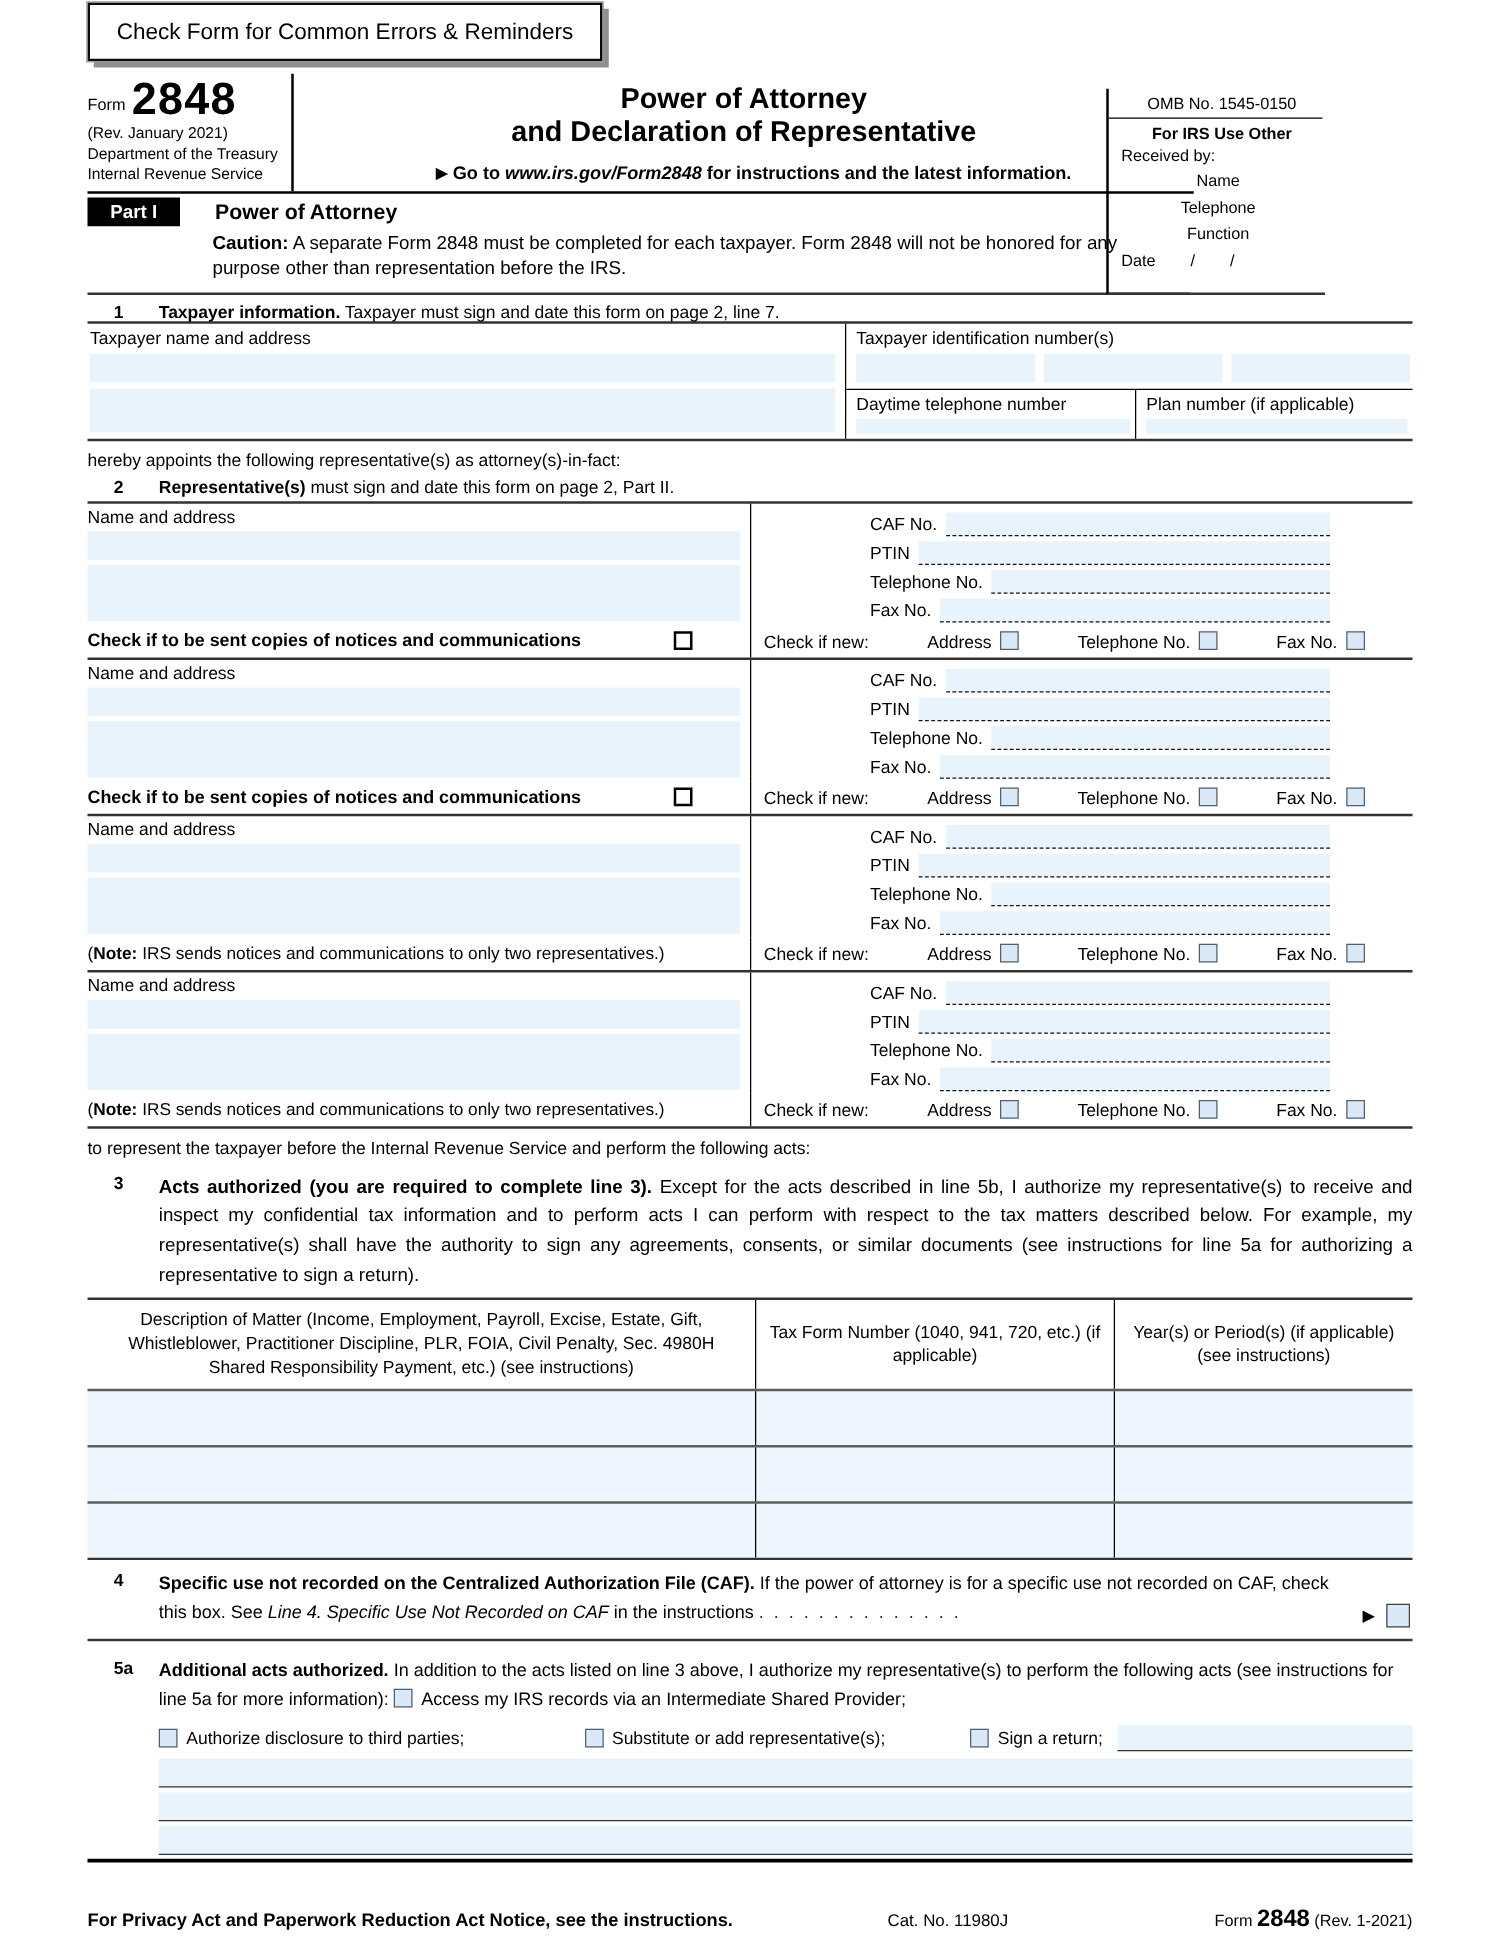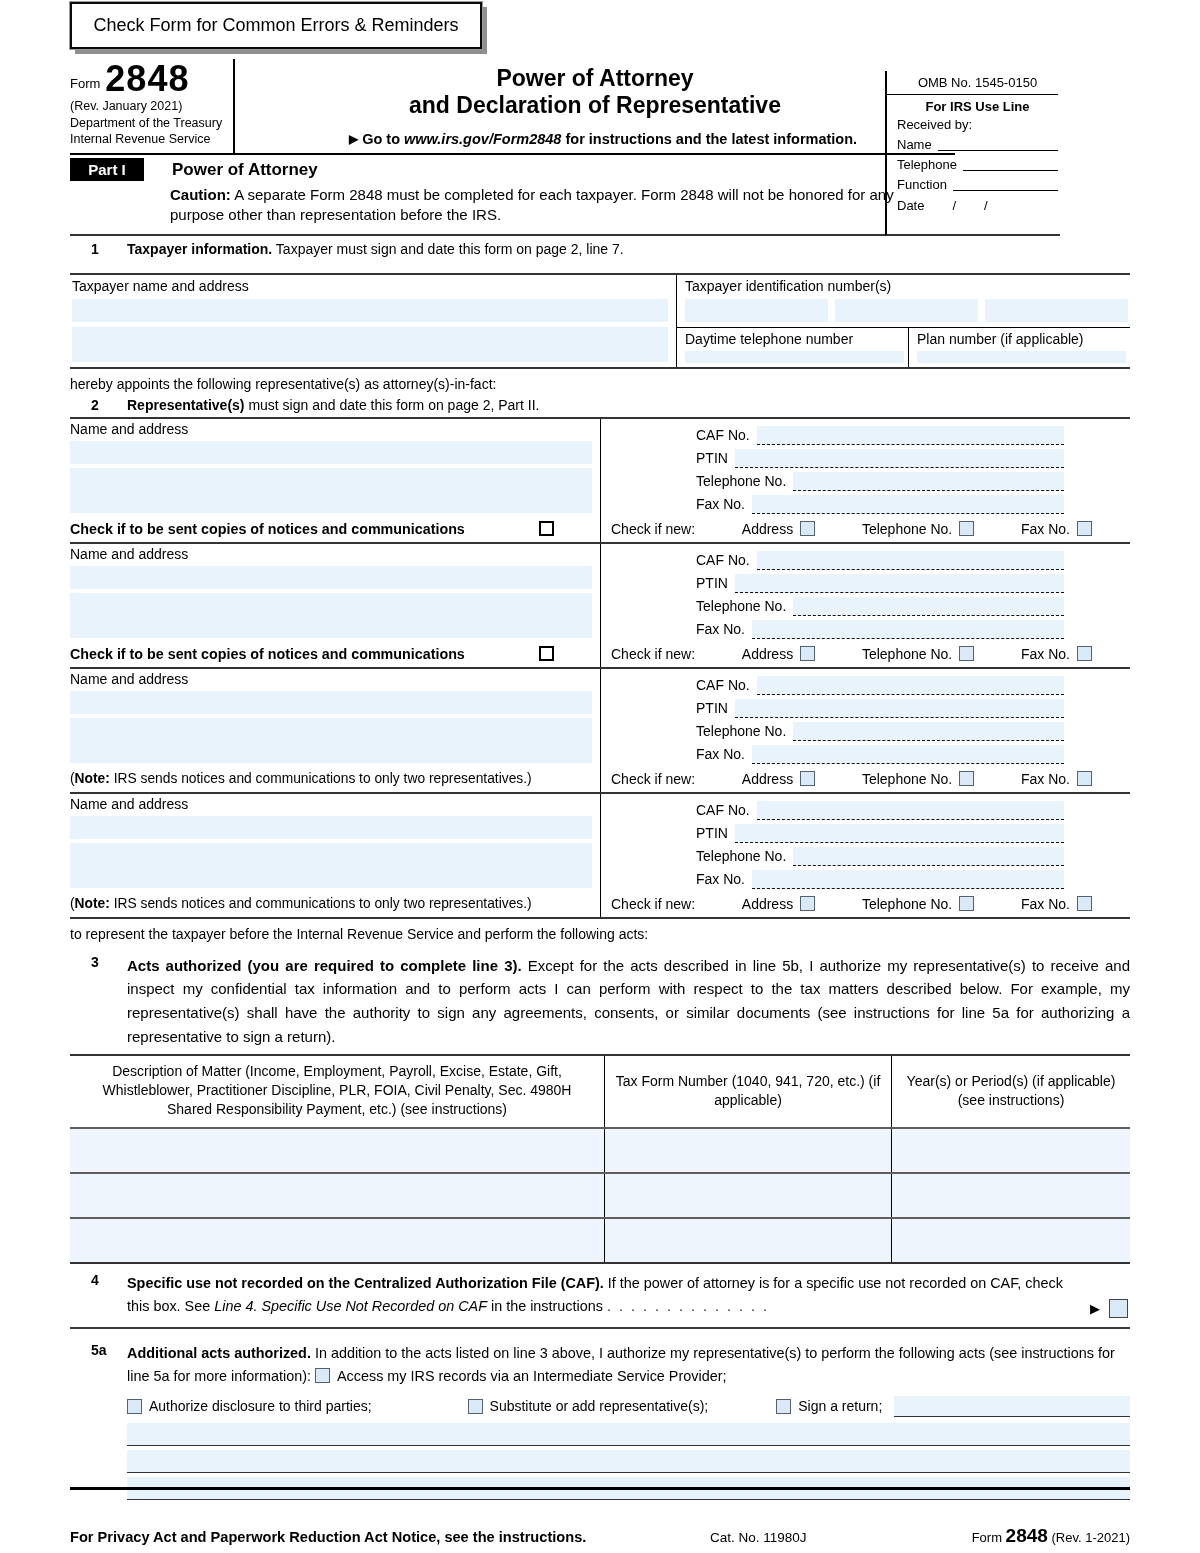--- a/index.html
+++ b/index.html
@@ -31,39 +31,39 @@
   .h-center { flex:1; text-align:center; padding-top:6px; }
   .h-title { font-size:23px; font-weight:bold; line-height:1.18; }
   .h-goto { font-size:14.5px; font-weight:bold; margin-top:12px;padding-left:16px; }
   .h-goto i { font-style:italic; }
   .h-goto .arr { font-size:12px; vertical-align:1px; }
 
   .irs-box { position:absolute; left:885px; top:71px; width:175px; height:165px;
     border-left:2px solid #000; border-bottom:2px solid #333; font-size:13px; padding:4px 2px 0 10px; }
   .irs-omb { text-align:center; padding-bottom:4px; border-bottom:1.5px solid #000; margin:0 0 0 -10px; padding-left:10px; }
   .irs-use { font-weight:bold; text-align:center; margin:4px 0 3px -10px; padding-left:10px; }
-  .irs-row { display:flex; align-items:flex-start; margin-top:5px; }
+  .irs-row { display:flex; align-items:center; margin-top:5px;flex-direction:column; }
   .irs-row .lbl { padding-right:6px; white-space:nowrap; }
   .irs-row .ul { flex:1; border-bottom:1px solid #000; height:14px; }
   .irs-date { display:flex; gap:28px; margin-top:6px; }
 
   
   .part1 { width:882px; border-bottom:2px solid #333; padding-bottom:8px; }
   .p1-bar { display:flex; align-items:center; margin-top:3px; }
   .p1-badge { background:#000; color:#fff; font-weight:bold; font-size:15px; width:74px; height:23px;
     display:flex; align-items:center; justify-content:center; }
   .p1-title { font-weight:bold; font-size:17px; padding-left:28px; }
   .p1-caution { margin:4px 0 0 100px; width:775px; font-size:15px; line-height:1.35; }
 
   .num-row { display:flex; margin-top:5px; }
   .num { width:57px; padding-left:21px; font-weight:bold; flex:none; }
   .nr-text { flex:1; }
 
   
-  .tp-table { margin-top:16px; border-top:2px solid #333; border-bottom:2px solid #333; display:flex; height:96px; }
+  .tp-table { margin-top:0; border-top:2px solid #333; border-bottom:2px solid #333; display:flex; height:96px; }
   .tp-left { width:606px; padding:3px 8px 5px 2px; display:flex; flex-direction:column; }
   .tp-left .lbl { height:21px; }
   .band { background:#e9f3fc; height:23px; }
   .tp-left .blk { background:#e9f3fc; flex:1; margin-top:5px; }
   .tp-right { flex:1; border-left:1.5px solid #000; display:flex; flex-direction:column; }
   .tp-tin { padding:3px 2px 5px 8px; }
   .tin-boxes { display:flex; gap:7px; margin-top:5px; }
   .tin-boxes span { flex:1; height:23px; background:#e9f3fc; }
   .tp-bottom { border-top:1.5px solid #000; flex:1; display:flex; }
   .tp-day { width:231px; padding:3px 4px 4px 8px; display:flex; flex-direction:column; }
@@ -448,21 +448,21 @@
     </div>
     <span class="l4-end">
       <span class="l4-arrow">▶</span>
       <span class="cb-md"></span>
     </span>
   </div>
 
   <div class="line5a">
     <div class="num-row">
       <span class="num">5a</span>
-      <span class="l5-text"><b>Additional acts authorized.</b><span> In addition to the acts listed on line 3 above, I authorize my representative(s) to perform the following acts (see instructions for line 5a for more information):</span><span class="cb"></span><span>Access my IRS records via an Intermediate Service Provider;</span></span>
+      <span class="l5-text"><b>Additional acts authorized.</b><span> In addition to the acts listed on line 3 above, I authorize my representative(s) to perform the following acts (see instructions for line 5a for more information):</span><span class="cb"></span><span>Access my IRS records via an Intermediate Shared Provider;</span></span>
     </div>
     <div class="l5-cbrow">
       <span class="l5-group">
           <span class="cb"></span>
           <span>Authorize disclosure to third parties;</span>
         </span>
       <span class="l5-group g2">
           <span class="cb"></span>
           <span>Substitute or add representative(s);</span>
         </span>
@@ -474,21 +474,21 @@
     </div>
     <div class="blue-line"></div>
     <div class="blue-line"></div>
     <div class="blue-line ol2"></div>
   </div>
 
 </div>
 
 <div class="irs-box">
   <div class="irs-omb">OMB No. 1545-0150</div>
-  <div class="irs-use">For IRS Use Line</div>
+  <div class="irs-use">For IRS Use Other</div>
   <div>Received by:</div>
   <div class="irs-row">
       <span class="lbl">Name</span>
       <span class="ul"></span>
     </div>
   <div class="irs-row">
       <span class="lbl">Telephone</span>
       <span class="ul"></span>
     </div>
   <div class="irs-row">

